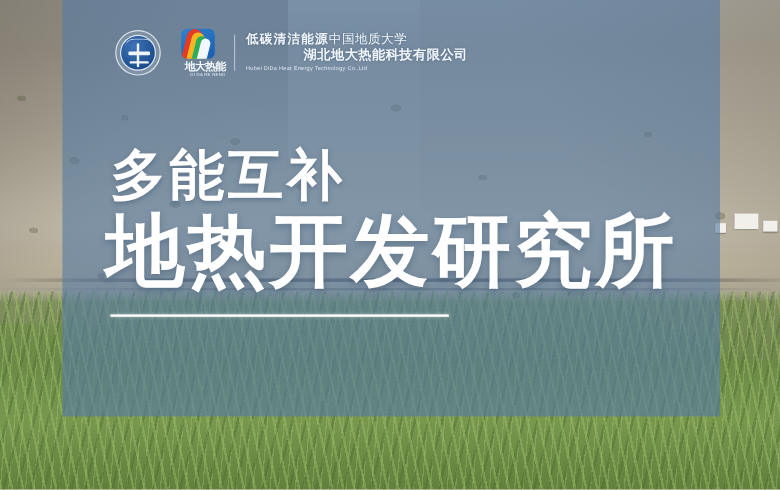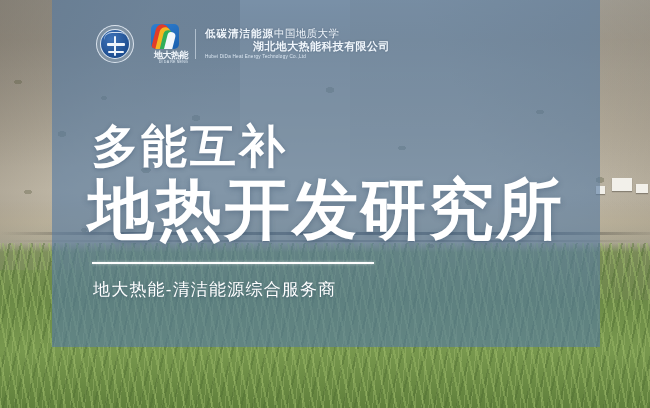--- a/index.html
+++ b/index.html
@@ -348,15 +348,14 @@
       <div class="org-l1"><span class="strong">低碳清洁能源</span><span>中国地质大学</span></div>
       <div class="org-l2">湖北地大热能科技有限公司</div>
       <div class="org-l3">Hubei DiDa Heat Energy Technology Co.,Ltd</div>
     </div>
 
   </div>
 
   <div class="kicker">多能互补</div>
   <div class="headline">地热开发研究所</div>
   <div class="rule"></div>
-  <div class="tagline">地大热能-清洁能源综合服务商</div>
 
 </div>
 
 </body></html>

